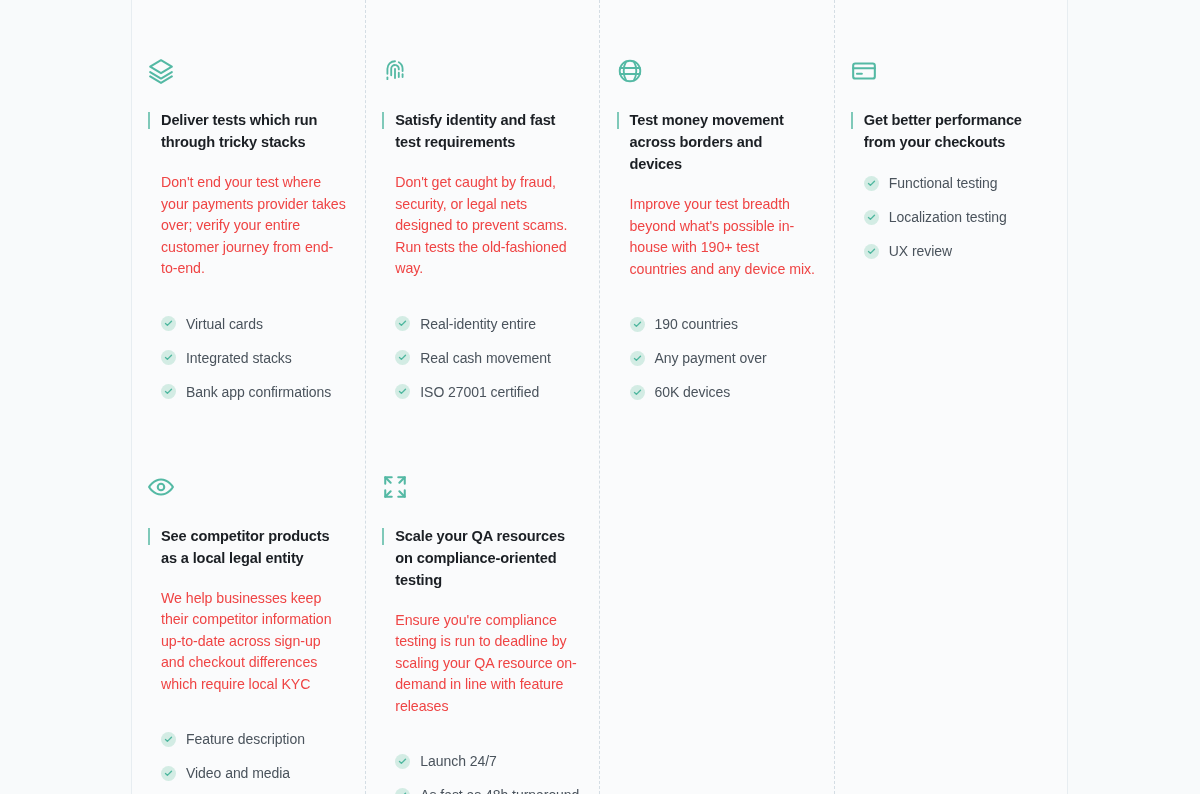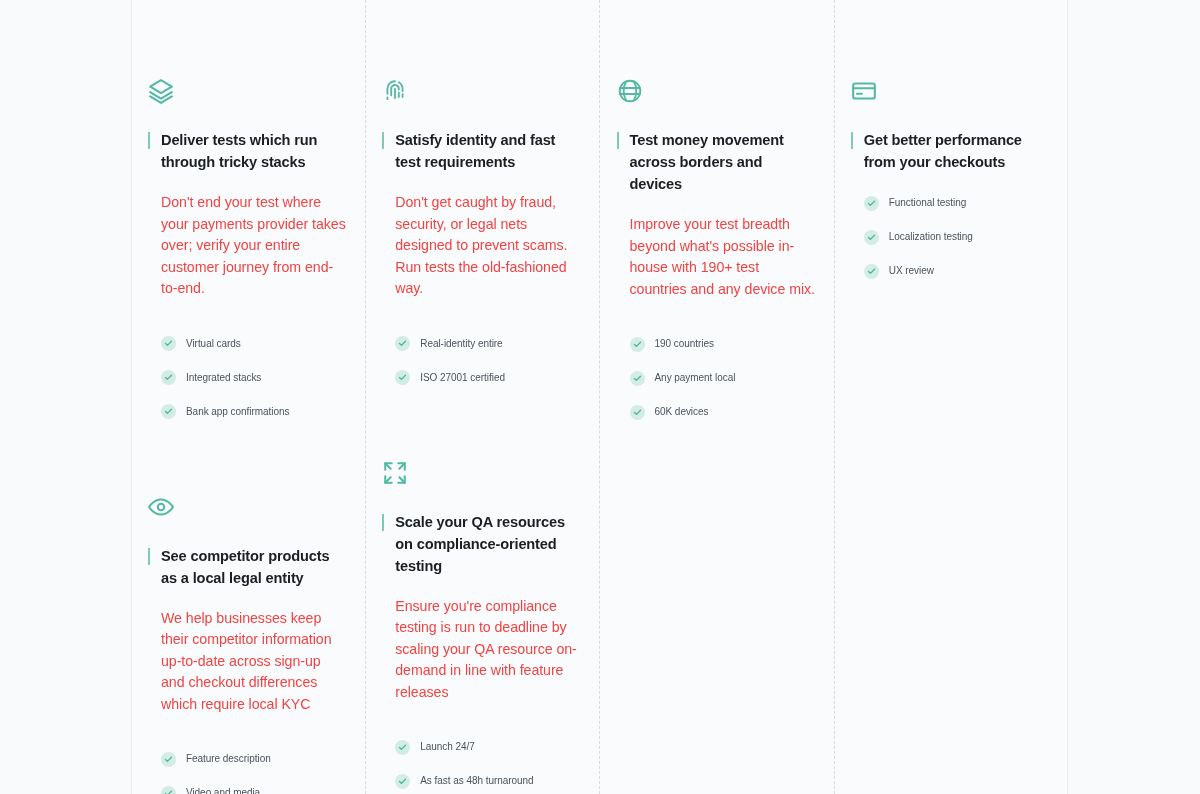--- a/index.html
+++ b/index.html
@@ -56,21 +56,21 @@
 
   .col {
     position: relative;
     padding: 0 18px 0 17px;
   }
 
   .card {
     position: relative;
   }
 
-  .card.row1 { padding-top: 78px; }
+  .card.row1 { padding-top: 58px; }
   .card.row2 { padding-top: 59px; }
 
   .card-icon {
     width: 26px;
     height: 26px;
     color: #54b9a4;
     display: block;
     margin-bottom: 25px;
   }
   .card-icon svg { display: block; width: 26px; height: 26px; }
@@ -125,21 +125,21 @@
     border-radius: 50%;
     background: #d3ece4;
     display: inline-flex;
     align-items: center;
     justify-content: center;
     margin-right: 10px;
   }
   .check-icon svg { display: block; width: 9px; height: 9px; }
 
   .check-label {
-    font-size: 10px;
+    font-size: 14px;
     line-height: 20px;
     color: #4a535c;
     letter-spacing: -0.05px;
     white-space: nowrap;
   }
 </style>
 </head>
 <body>
 
 <div class="features-section">
@@ -247,20 +247,28 @@
                   </svg>
               </span>
               <span class="check-label">Real-identity entire</span>
             </li>
             <li class="check-item">
               <span class="check-icon">
                 <svg viewBox="0 0 24 24" fill="none" stroke="#4fb79f" stroke-width="3.6" stroke-linecap="round" stroke-linejoin="round">
                     <polyline points="20 6 9 17 4 12"></polyline>
                   </svg>
               </span>
+              <span class="check-label">Real cash movement</span>
+            </li>
+            <li class="check-item">
+              <span class="check-icon">
+                <svg viewBox="0 0 24 24" fill="none" stroke="#4fb79f" stroke-width="3.6" stroke-linecap="round" stroke-linejoin="round">
+                    <polyline points="20 6 9 17 4 12"></polyline>
+                  </svg>
+              </span>
               <span class="check-label">ISO 27001 certified</span>
             </li>
           </ul>
         </div>
 
         <div class="card row2">
           <span class="card-icon">
             <svg viewBox="0 0 24 24" fill="none" stroke="currentColor" stroke-width="1.9" stroke-linecap="round" stroke-linejoin="round">
               <polyline points="9 3 3 3 3 9"></polyline>
               <polyline points="15 3 21 3 21 9"></polyline>
@@ -317,21 +325,21 @@
                   </svg>
               </span>
               <span class="check-label">190 countries</span>
             </li>
             <li class="check-item">
               <span class="check-icon">
                 <svg viewBox="0 0 24 24" fill="none" stroke="#4fb79f" stroke-width="3.6" stroke-linecap="round" stroke-linejoin="round">
                     <polyline points="20 6 9 17 4 12"></polyline>
                   </svg>
               </span>
-              <span class="check-label">Any payment local</span>
+              <span class="check-label">Any payment over</span>
             </li>
             <li class="check-item">
               <span class="check-icon">
                 <svg viewBox="0 0 24 24" fill="none" stroke="#4fb79f" stroke-width="3.6" stroke-linecap="round" stroke-linejoin="round">
                     <polyline points="20 6 9 17 4 12"></polyline>
                   </svg>
               </span>
               <span class="check-label">60K devices</span>
             </li>
           </ul>

